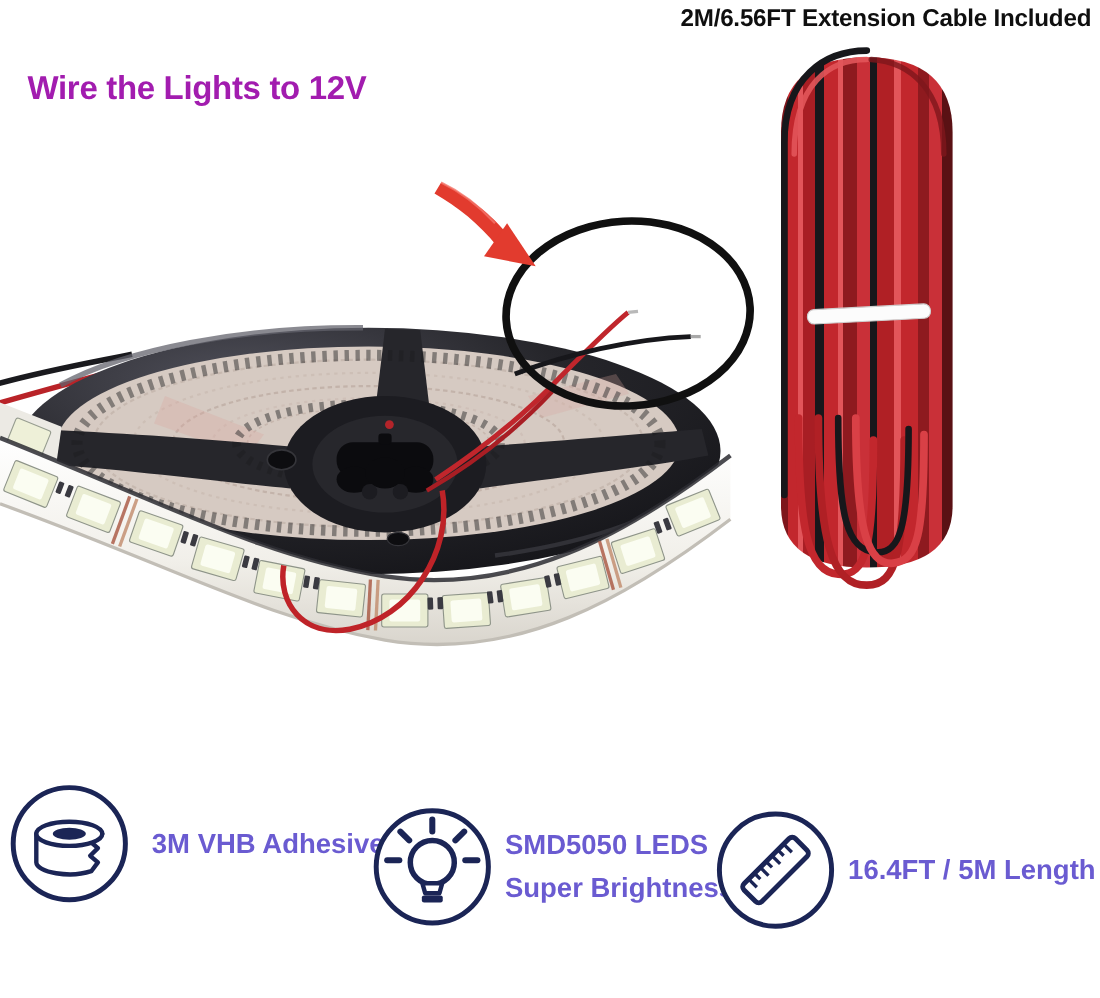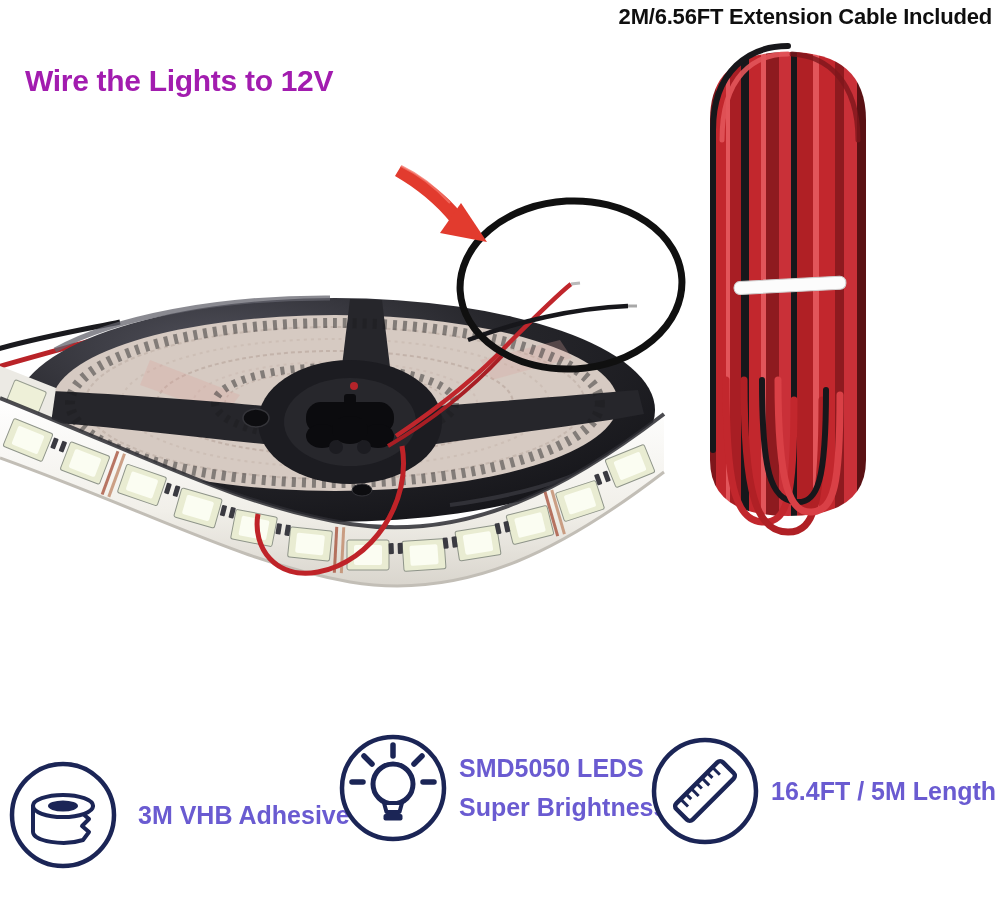--- a/index.html
+++ b/index.html
@@ -3,21 +3,21 @@
 <meta charset="utf-8">
 <style>
   html,body{margin:0;padding:0;background:#ffffff;}
   body{width:1000px;height:907px;overflow:hidden;font-family:"Liberation Sans",sans-serif;}
   .stage{position:relative;width:1000px;height:858px;background:#fff;}
   .art{position:absolute;left:0;top:0;}
   .cable-note{position:absolute;top:4px;right:8px;font-size:22px;font-weight:bold;color:#0f0f0f;letter-spacing:-0.2px;white-space:nowrap;}
   .headline{position:absolute;top:60px;left:25px;font-size:30px;font-weight:bold;color:#a21caf;line-height:1.42;letter-spacing:-0.3px;}
   .feature{position:absolute;display:flex;align-items:center;gap:11px;color:#6a5bd1;font-weight:bold;font-size:25px;white-space:nowrap;}
   .feature .lines{display:flex;flex-direction:column;gap:10px;}
-  .f-adhesive{left:8px;top:760px;gap:20px;}
+  .f-adhesive{left:8px;top:712px;gap:20px;}
   .f-leds{left:338px;top:733px;}
   .f-length{left:650px;top:736px;}
   .icon-circle{display:block;}
 </style>
 </head>
 <body>
 
 <div class="stage">
 
   <svg class="art" width="1000" height="907" viewBox="0 0 1000 907">

